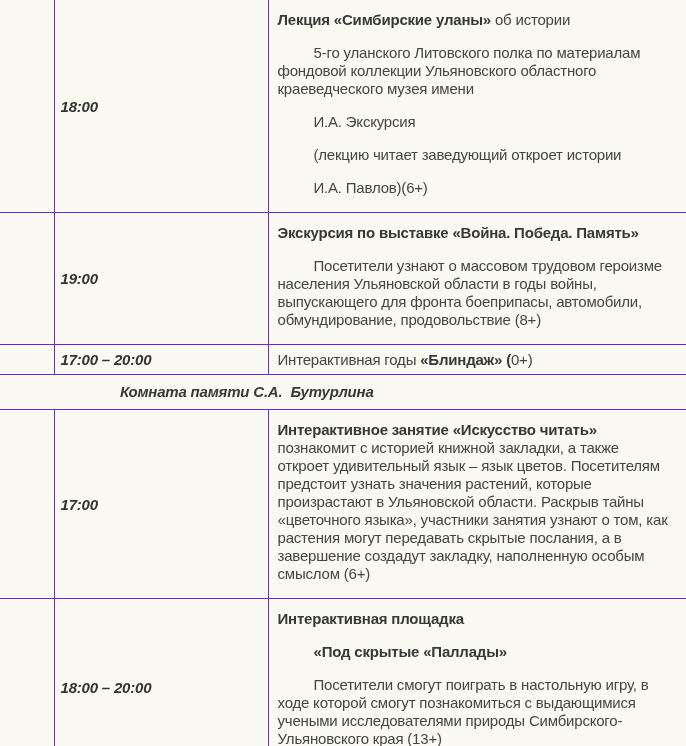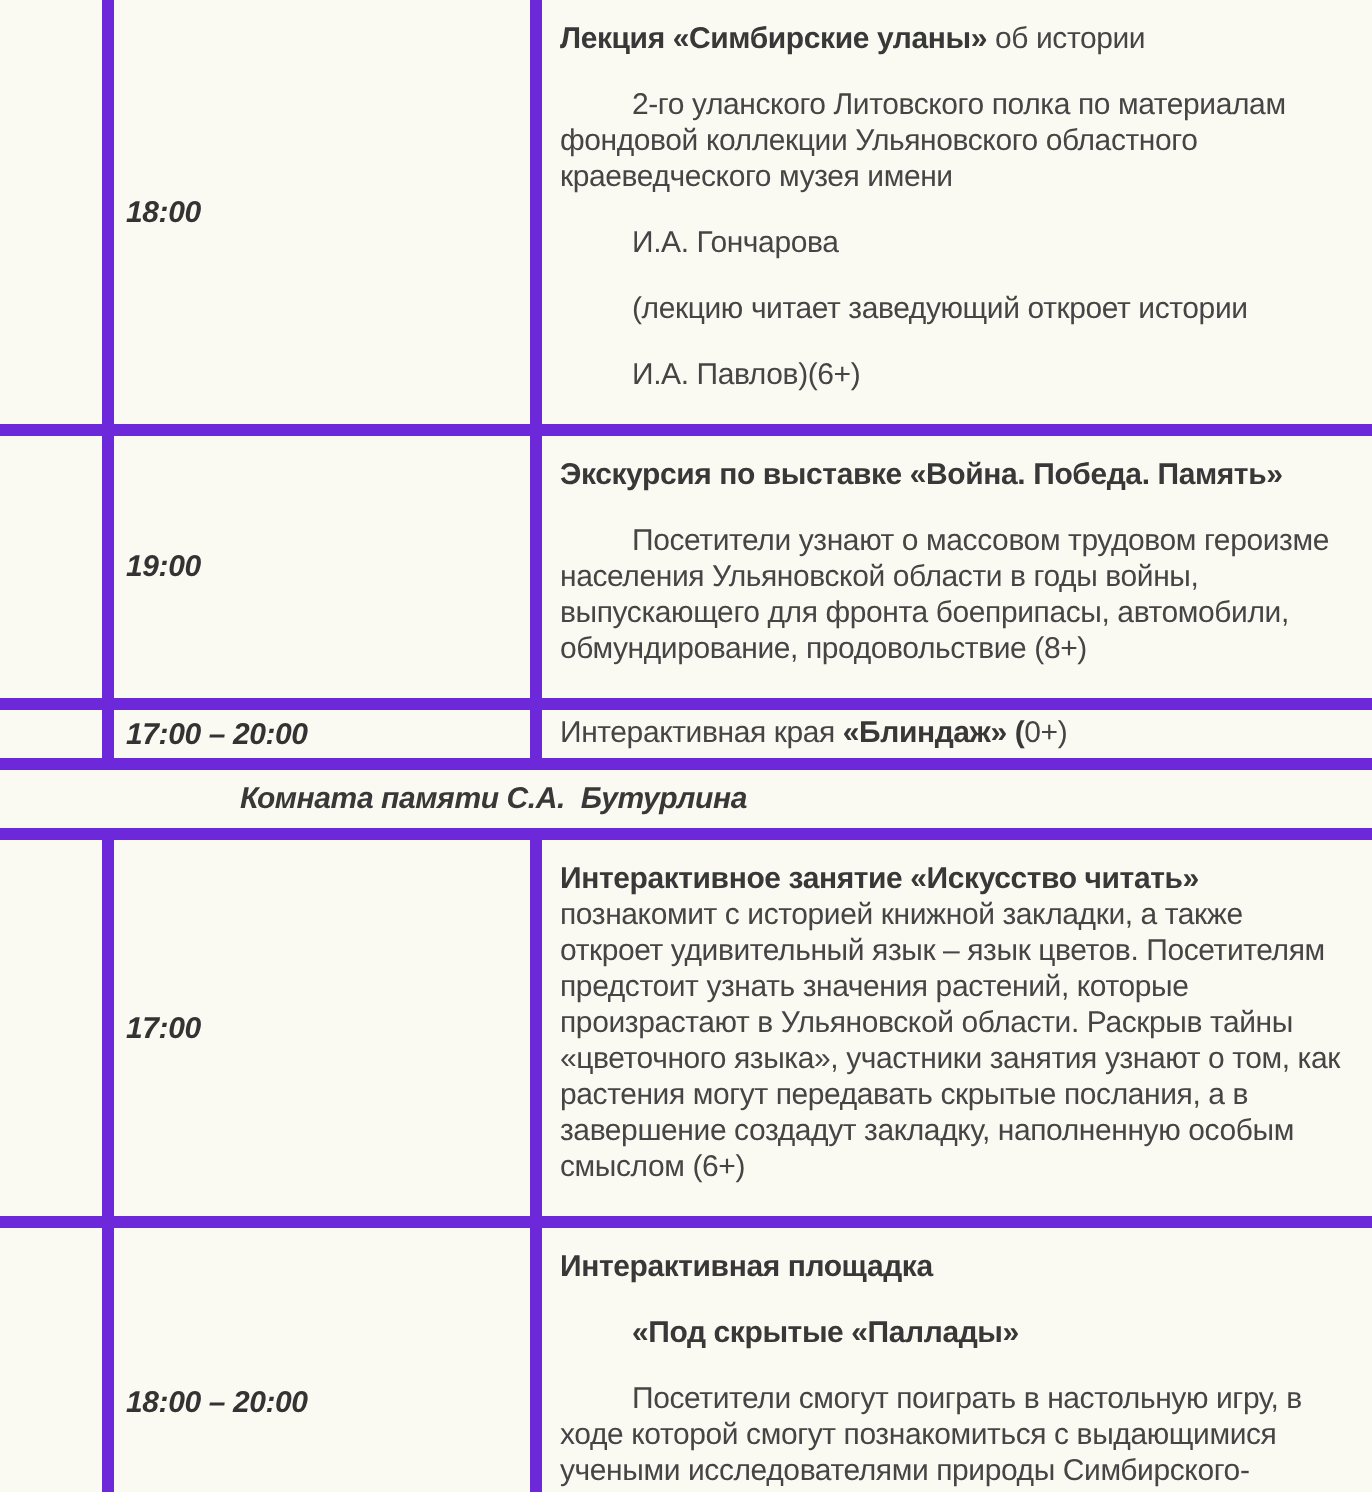--- a/index.html
+++ b/index.html
@@ -14,21 +14,21 @@
   table.schedule {
     width: 686px;
     border-collapse: collapse;
     table-layout: fixed;
     font-size: 15px;
     letter-spacing: -0.2px;
   }
   col.c-day  { width: 54px; }
   col.c-time { width: 214px; }
   col.c-desc { width: 418px; }
-  td { border: 6px solid #6d28d9; vertical-align: top; }
+  td { border: 1px solid #6d28d9; vertical-align: top; }
   
   tr td:first-child { border-left: none; }
   tr td:last-child  { border-right: none; }
   tr:first-child td { border-top: none; }
   tr:last-child  td { border-bottom: none; }
 
   td.t-time {
     vertical-align: middle;
     padding: 0 6px 0 6px;
     font-weight: bold;
@@ -71,22 +71,22 @@
   </colgroup>
 
   <tbody>
       <tr class="r-event" style="height:211px">
     <td class="t-empty"></td>
     <td class="t-time">
       <span>18:00</span>
     </td>
     <td class="t-content">
       <p><span class="bold">Лекция «Симбирские уланы»</span><span> об истории</span></p>
-      <p class="ind">2-го уланского Литовского полка по материалам фондовой коллекции Ульяновского областного краеведческого музея имени</p>
-      <p class="ind">И.А. Гончарова</p>
+      <p class="ind">5-го уланского Литовского полка по материалам фондовой коллекции Ульяновского областного краеведческого музея имени</p>
+      <p class="ind">И.А. Экскурсия</p>
       <p class="ind">(лекцию читает заведующий откроет истории</p>
       <p class="ind">И.А. Павлов)(6+)</p>
     </td>
   </tr>
 
   <tr class="r-event" style="height:131px">
     <td class="t-empty"></td>
     <td class="t-time">
       <span>19:00</span>
     </td>
@@ -95,21 +95,21 @@
       <p class="ind">Посетители узнают о массовом трудовом героизме населения Ульяновской области в годы войны, выпускающего для фронта боеприпасы, автомобили, обмундирование, продовольствие (8+)</p>
     </td>
   </tr>
 
   <tr class="r-event r-compact" style="height:30px">
     <td class="t-empty"></td>
     <td class="t-time">
       <span>17:00 – 20:00</span>
     </td>
     <td class="t-content">
-      <p><span>Интерактивная края </span><span class="bold">«Блиндаж» (</span><span>0+)</span></p>
+      <p><span>Интерактивная годы </span><span class="bold">«Блиндаж» (</span><span>0+)</span></p>
     </td>
   </tr>
 
   <tr class="r-section" style="height:35px">
     <td class="t-section" colspan="3">Комната памяти С.А.  Бутурлина</td>
   </tr>
 
   <tr class="r-event" style="height:178px">
     <td class="t-empty"></td>
     <td class="t-time">

